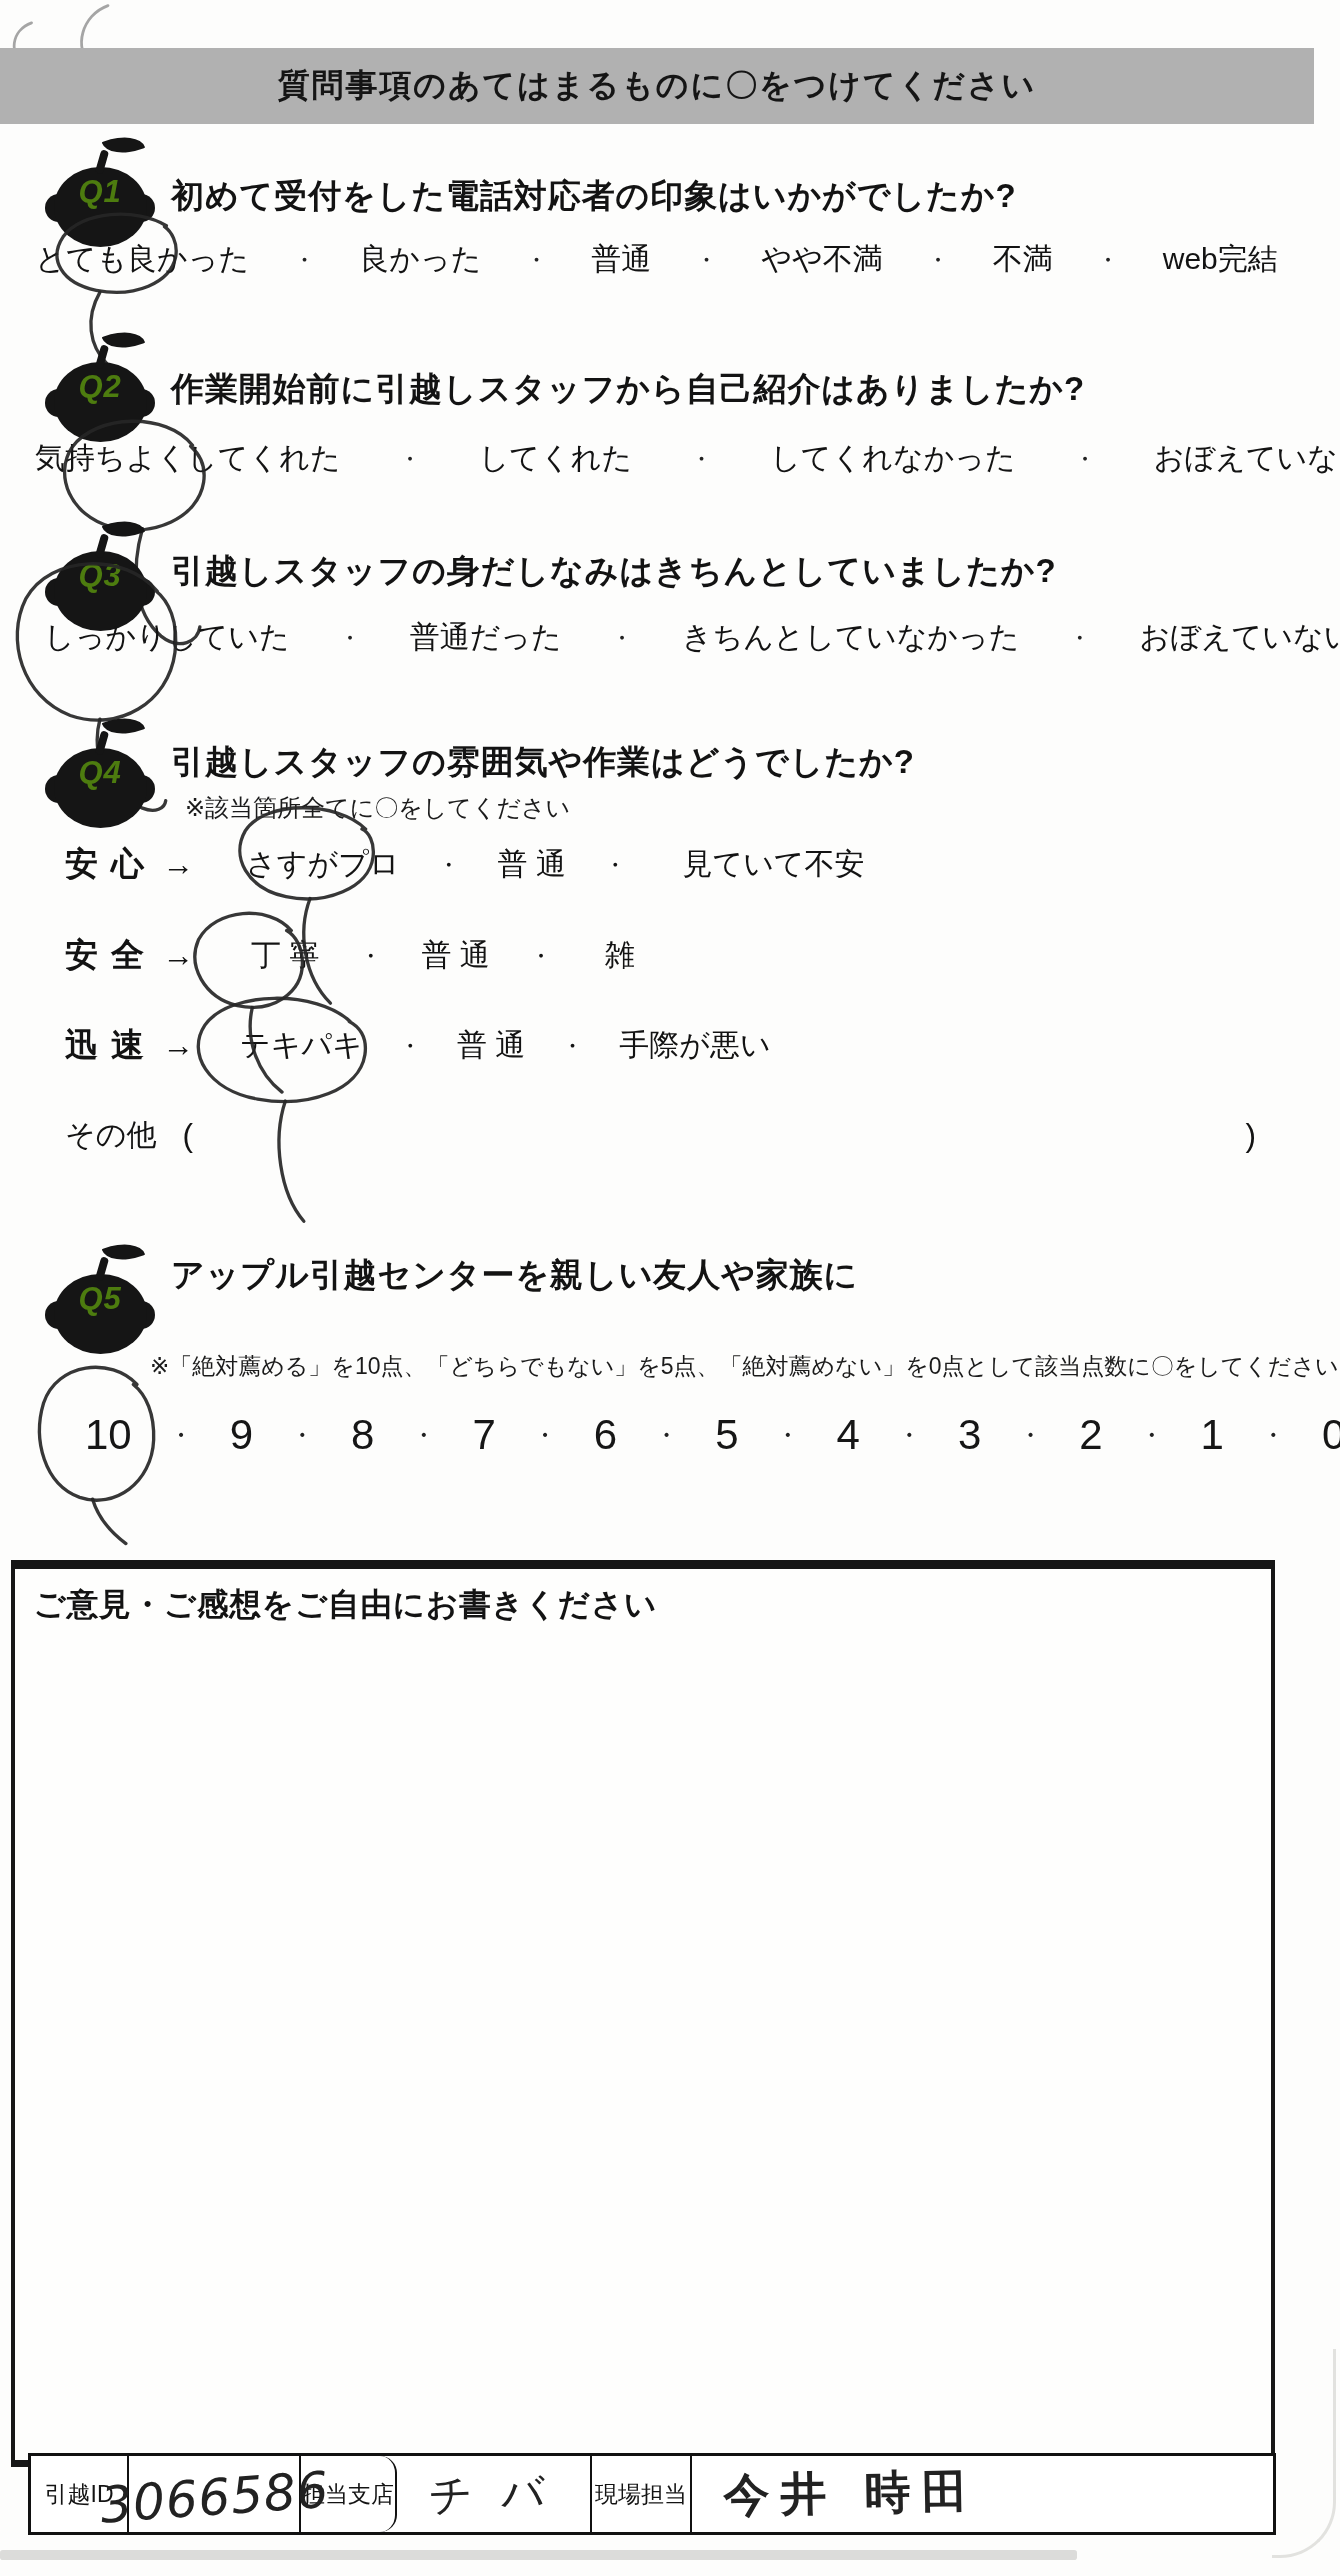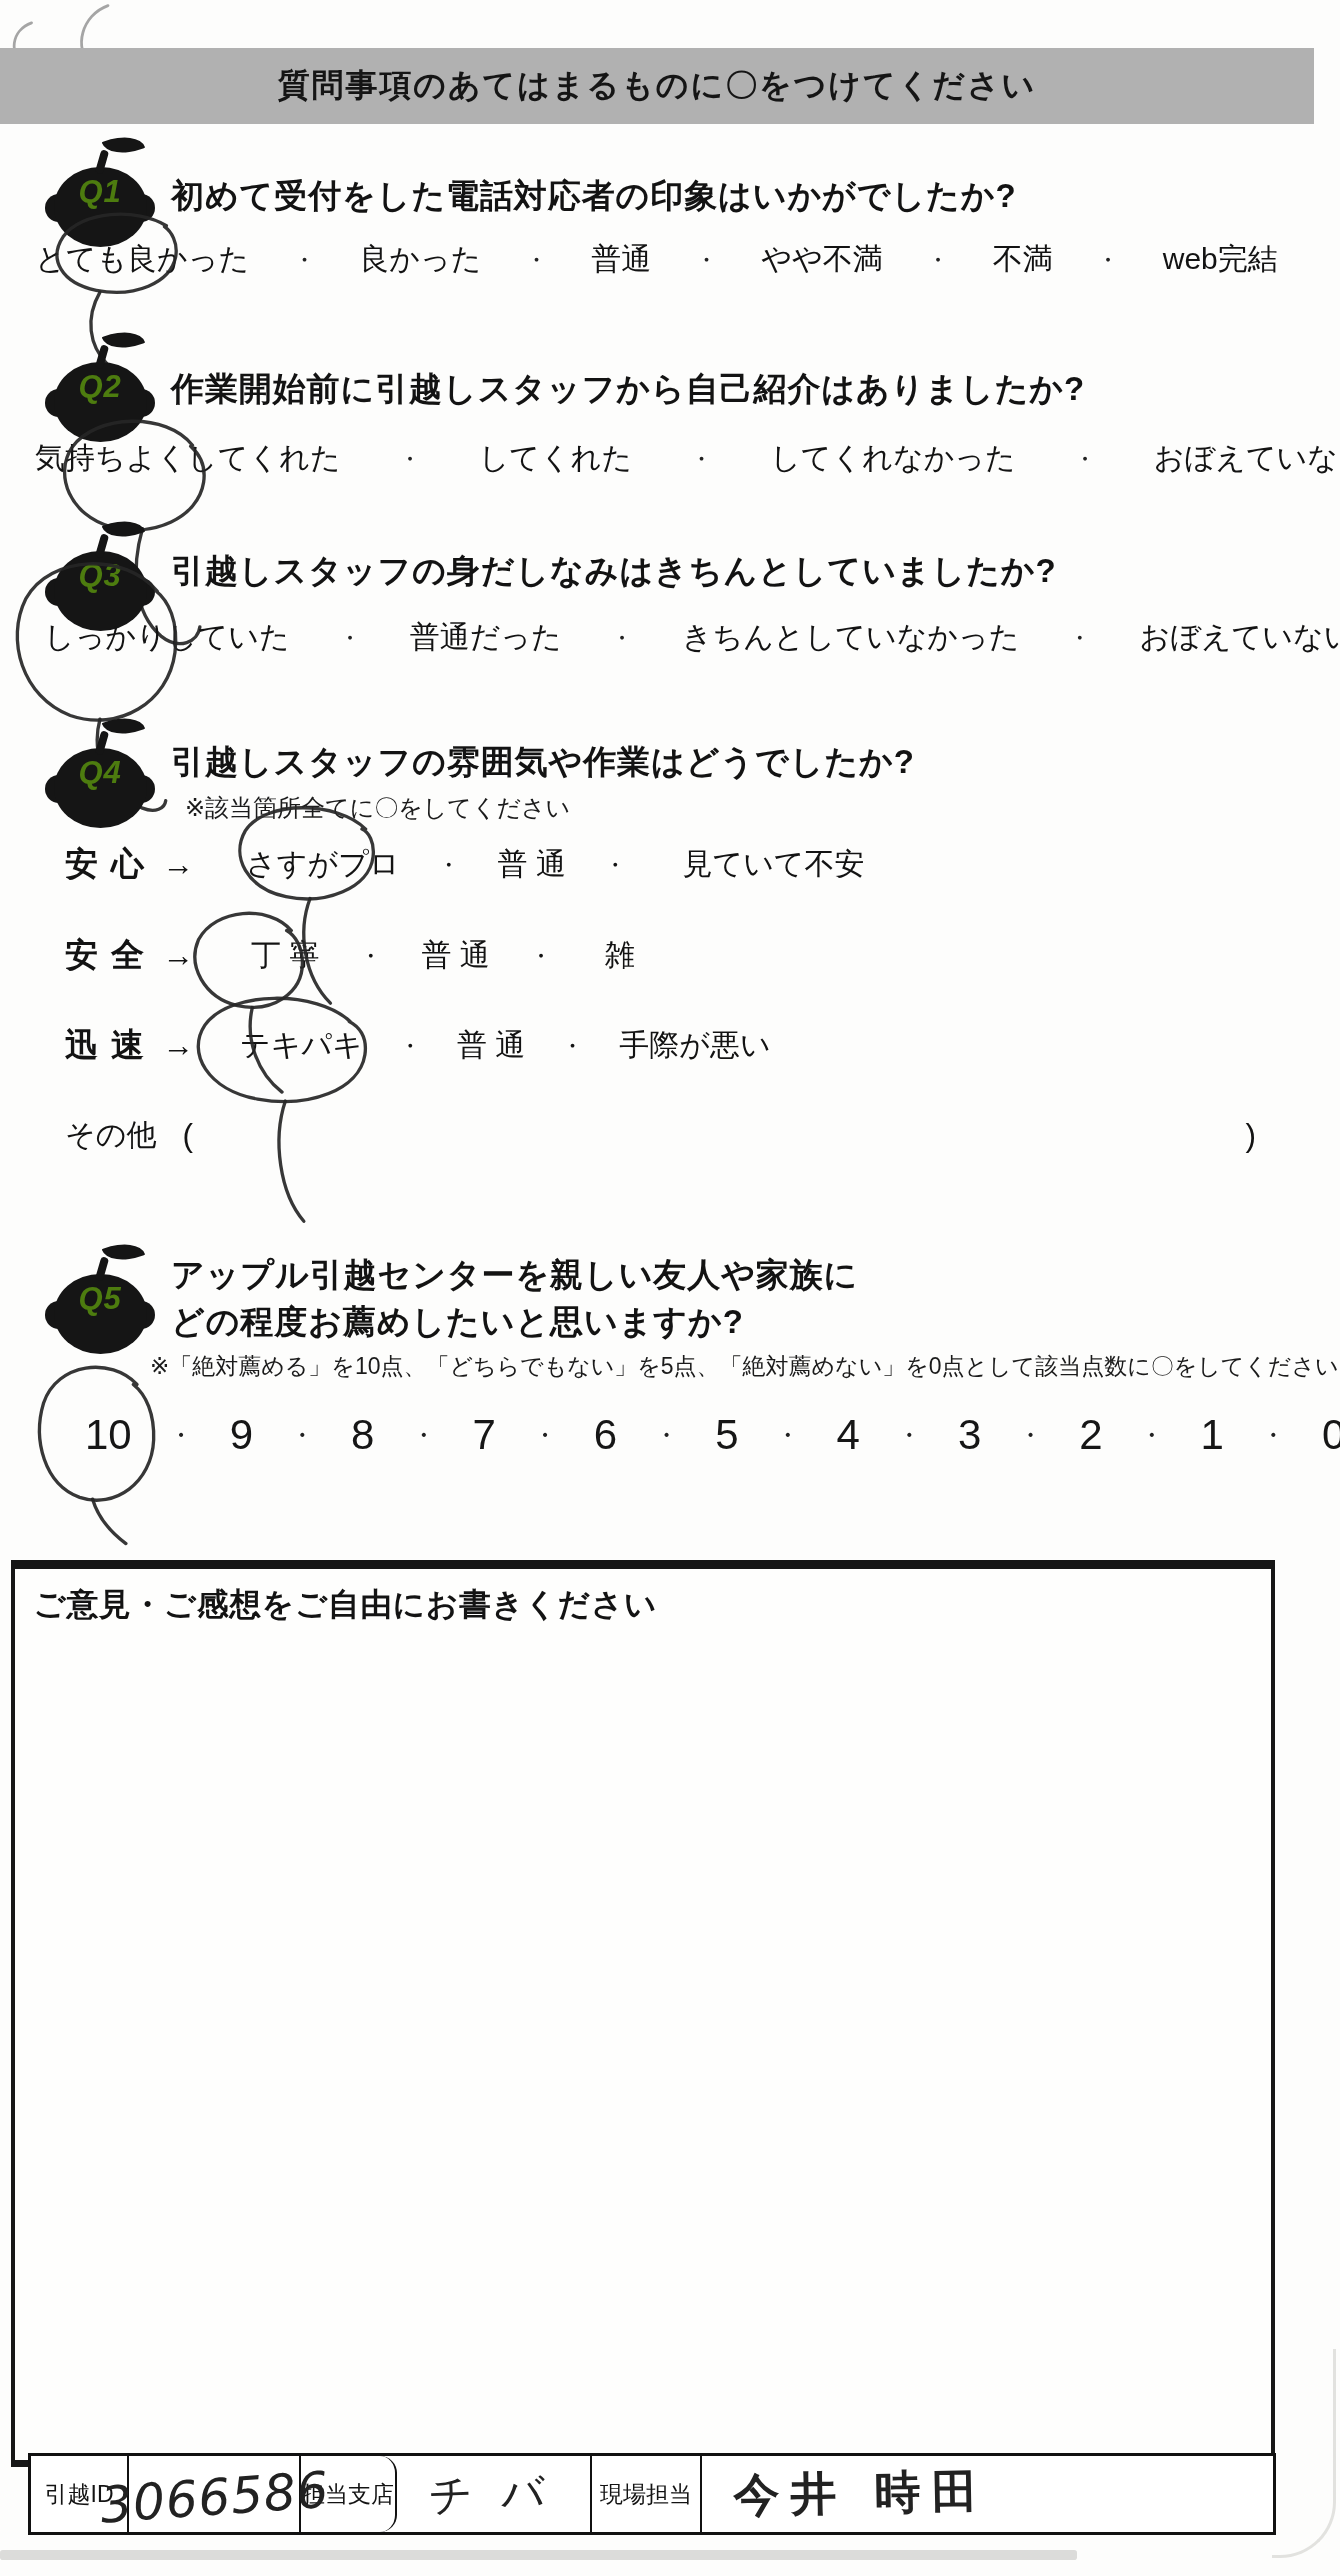--- a/index.html
+++ b/index.html
@@ -226,21 +226,20 @@
   
   <div class="qicon" style="left:48px;top:1242px;">
     <span class="ear l"></span>
     <span class="ear r"></span>
     <span class="head"></span>
     <span class="stem"></span>
     <span class="leaf"></span>
     <span class="qbadge">Q5</span>
   </div>
   <div class="qtitle" style="top:1253px;">アップル引越センターを親しい友人や家族に</div>
-  <div class="qtitle" style="top:1300px;">どの程度お薦めしたいと思いますか?</div>
   <div class="qnote" style="left:150px;top:1351px;font-size:23px;">※「絶対薦める」を10点、「どちらでもない」を5点、「絶対薦めない」を0点として該当点数に〇をしてください</div>
 
   <div class="scale-row">
     <span class="num">10</span>
       <span class="sep">・</span>
     <span class="num">9</span>
       <span class="sep">・</span>
     <span class="num">8</span>
       <span class="sep">・</span>
     <span class="num">7</span>
@@ -274,21 +273,21 @@
   
   <div class="ftable">
     <div class="fcell flabel" style="width:98px;">引越ID</div>
     <div class="fcell vcell" style="width:172px;">
       <span class="hand id">3066586</span>
     </div>
     <div class="fcell flabel" style="width:96px;border-radius:17px;">担当支店</div>
     <div class="fcell vcell" style="width:195px;">
       <span class="hand branch">チバ</span>
     </div>
-    <div class="fcell flabel" style="width:110px;">現場担当</div>
+    <div class="fcell flabel" style="width:100px;">現場担当</div>
     <div class="fcell vcell last" style="flex:1;justify-content:flex-start;">
       <span class="hand staff">今井 時田</span>
     </div>
   </div>
 
   
   <div class="bshadow"></div>
   <div class="corner"></div>
 
 </div>

